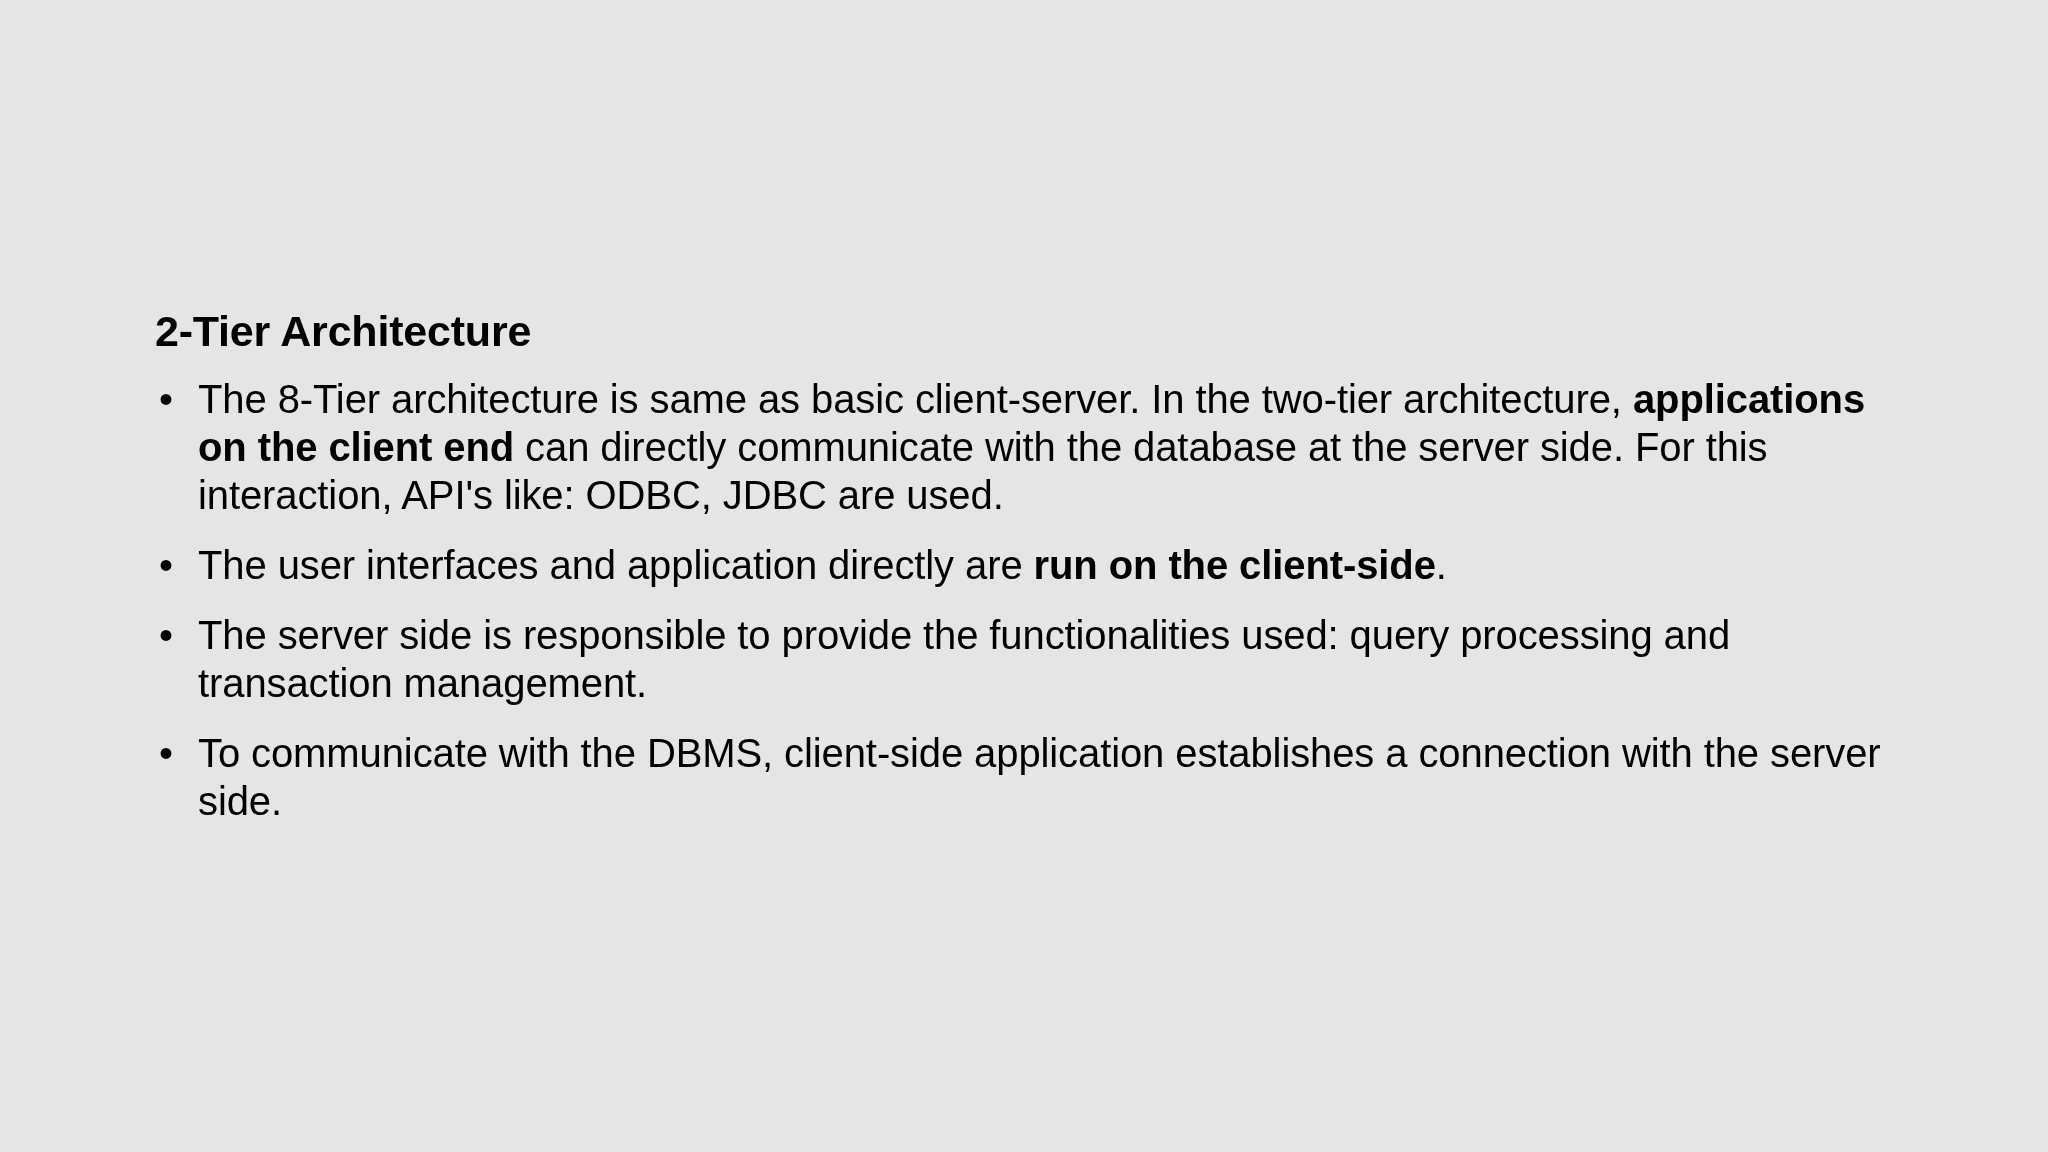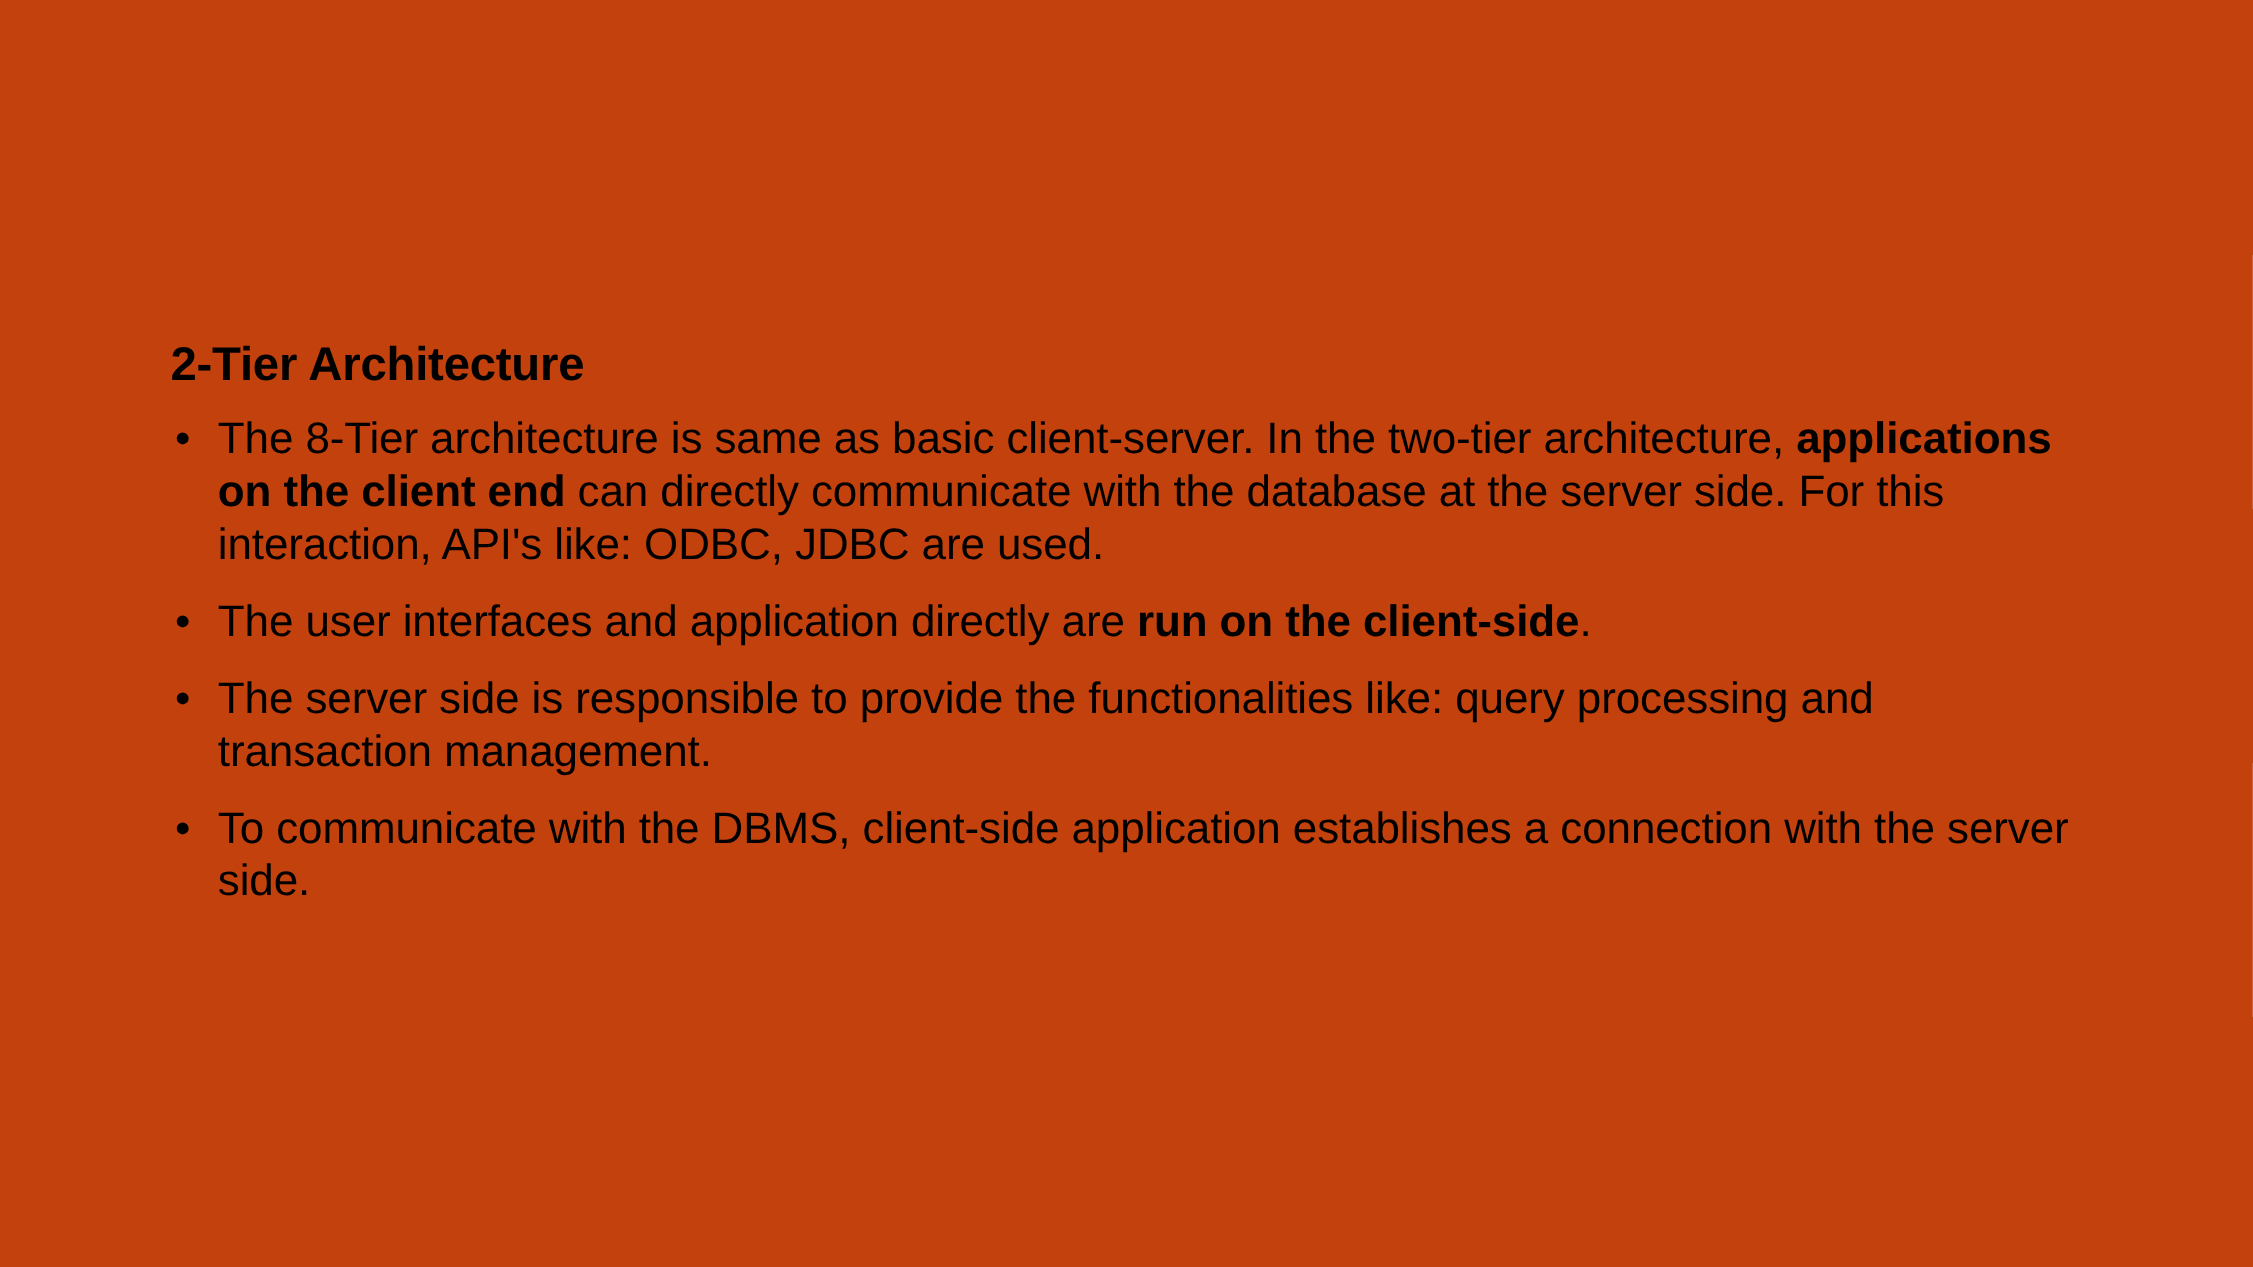--- a/index.html
+++ b/index.html
@@ -11,21 +11,21 @@
     width: 2048px;
     height: 1152px;
     overflow: hidden;
     font-family: "Liberation Sans", sans-serif;
     color: #000000;
   }
   .slide {
     position: relative;
     width: 2048px;
     height: 1152px;
-    background: #c2410c;
+    background: #e5e5e5;
     box-sizing: border-box;
   }
   .content-block {
     position: absolute;
     left: 155px;
     top: 305px;
     width: 1740px;
   }
   .slide-title {
     font-size: 43px;
@@ -84,21 +84,21 @@
         <span class="bullet-text"><span>The 8-Tier architecture is same as basic client-server. In the two-tier architecture, </span><span class="strong">applications on the client end</span><span> can directly communicate with the database at the server side. For this interaction, API's like: ODBC, JDBC are used.</span></span>
       </li>
 
       <li class="bullet-item">
         <span class="bullet-marker">•</span>
         <span class="bullet-text"><span>The user interfaces and application directly are </span><span class="strong">run on the client-side</span><span>.</span></span>
       </li>
 
       <li class="bullet-item">
         <span class="bullet-marker">•</span>
-        <span class="bullet-text"><span>The server side is responsible to provide the functionalities like: query processing and transaction management.</span></span>
+        <span class="bullet-text"><span>The server side is responsible to provide the functionalities used: query processing and transaction management.</span></span>
       </li>
 
       <li class="bullet-item">
         <span class="bullet-marker">•</span>
         <span class="bullet-text"><span>To communicate with the DBMS, client-side application establishes a connection with the server side.</span></span>
       </li>
 
     </ul>
   </div>
 </div>

